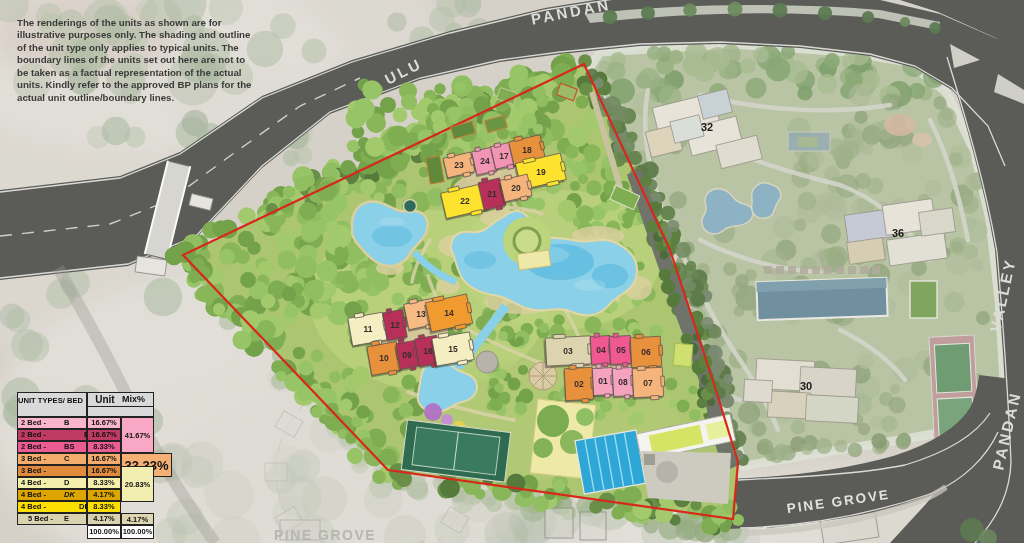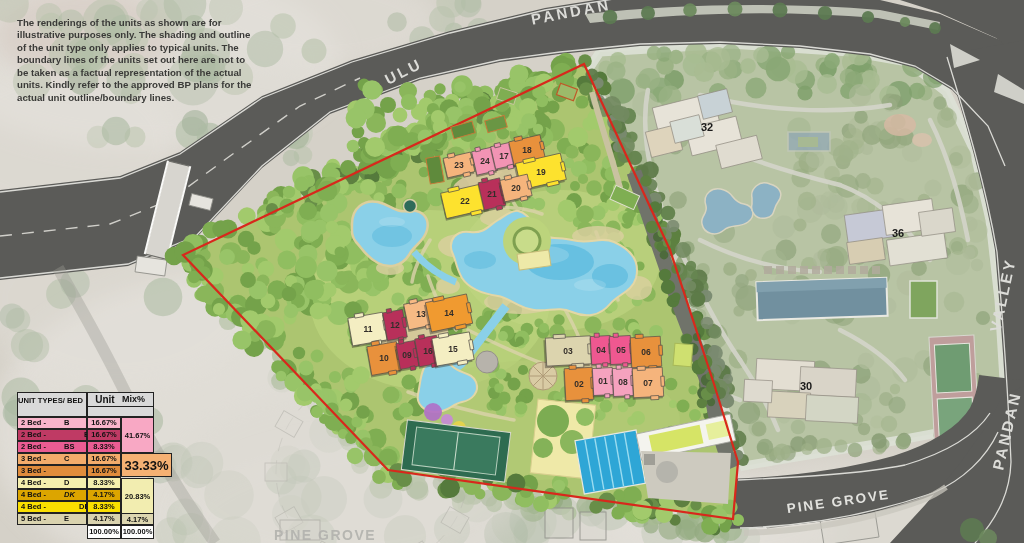--- a/index.html
+++ b/index.html
@@ -1884,21 +1884,21 @@
 <div style="position:absolute;left:0;top:61.0px;width:70px;height:12.0px;background:#f3ac6b;border:1px solid #222;box-sizing:border-box;font-size:7.5px;line-height:10px;padding-left:3px;">3 Bed -<span style="position:absolute;left:46px;">C</span></div>
 <div style="position:absolute;left:70px;top:61.0px;width:34px;height:12.0px;background:#f3ac6b;border:1px solid #222;box-sizing:border-box;font-size:7.5px;line-height:10px;text-align:center;">16.67%</div>
 <div style="position:absolute;left:0;top:73.0px;width:70px;height:12.0px;background:#e08c3c;border:1px solid #222;box-sizing:border-box;font-size:7.5px;line-height:10px;padding-left:3px;">3 Bed -<span style="position:absolute;left:46px;margin-left:39px;">CP</span></div>
 <div style="position:absolute;left:70px;top:73.0px;width:34px;height:12.0px;background:#e08c3c;border:1px solid #222;box-sizing:border-box;font-size:7.5px;line-height:10px;text-align:center;">16.67%</div>
 <div style="position:absolute;left:0;top:85.0px;width:70px;height:12.0px;background:#f5efae;border:1px solid #222;box-sizing:border-box;font-size:7.5px;line-height:10px;padding-left:3px;">4 Bed -<span style="position:absolute;left:46px;">D</span></div>
 <div style="position:absolute;left:70px;top:85.0px;width:34px;height:12.0px;background:#f5efae;border:1px solid #222;box-sizing:border-box;font-size:7.5px;line-height:10px;text-align:center;">8.33%</div>
 <div style="position:absolute;left:0;top:97.0px;width:70px;height:12.0px;background:#dca500;border:1px solid #222;box-sizing:border-box;font-size:7.5px;line-height:10px;padding-left:3px;">4 Bed -<span style="position:absolute;left:46px;font-style:italic;">DK</span></div>
 <div style="position:absolute;left:70px;top:97.0px;width:34px;height:12.0px;background:#dca500;border:1px solid #222;box-sizing:border-box;font-size:7.5px;line-height:10px;text-align:center;">4.17%</div>
 <div style="position:absolute;left:0;top:109.0px;width:70px;height:12.0px;background:#fadf00;border:1px solid #222;box-sizing:border-box;font-size:7.5px;line-height:10px;padding-left:3px;">4 Bed -<span style="position:absolute;left:61px;">DP</span></div>
 <div style="position:absolute;left:70px;top:109.0px;width:34px;height:12.0px;background:#fadf00;border:1px solid #222;box-sizing:border-box;font-size:7.5px;line-height:10px;text-align:center;">8.33%</div>
-<div style="position:absolute;left:0;top:121.0px;width:70px;height:12.0px;background:#d9d2ae;border:1px solid #222;box-sizing:border-box;font-size:7.5px;line-height:10px;padding-left:3px;">5 Bed -<span style="position:absolute;left:46px;">E</span></div>
+<div style="position:absolute;left:0;top:121.0px;width:70px;height:12.0px;background:#d9d2ae;border:1px solid #222;box-sizing:border-box;font-size:7.5px;line-height:10px;padding-left:10px;">5 Bed -<span style="position:absolute;left:46px;">E</span></div>
 <div style="position:absolute;left:70px;top:121.0px;width:34px;height:12.0px;background:#d9d2ae;border:1px solid #222;box-sizing:border-box;font-size:7.5px;line-height:10px;text-align:center;">4.17%</div>
 <div style="position:absolute;left:104px;top:25.0px;width:33px;height:36.0px;background:#f8a8c4;border:1px solid #222;box-sizing:border-box;font-size:7.5px;text-align:center;line-height:36px;">41.67%</div>
 <div style="position:absolute;left:104px;top:61.0px;width:51px;height:24.0px;background:#f5b173;border:1px solid #222;box-sizing:border-box;font-size:13px;text-align:center;line-height:24px;">33.33%</div>
-<div style="position:absolute;left:104px;top:86px;width:33px;height:36.0px;background:#f2edb0;border:1px solid #222;box-sizing:border-box;font-size:7.5px;text-align:center;line-height:36px;">20.83%</div>
+<div style="position:absolute;left:104px;top:74px;width:33px;height:36.0px;background:#f2edb0;border:1px solid #222;box-sizing:border-box;font-size:7.5px;text-align:center;line-height:36px;">20.83%</div>
 <div style="position:absolute;left:104px;top:121.0px;width:33px;height:12.0px;background:#ddd6b0;border:1px solid #222;box-sizing:border-box;font-size:7.5px;text-align:center;line-height:12px;">4.17%</div>
 <div style="position:absolute;left:70px;top:133.0px;width:34px;height:14px;background:#fff;border:1px solid #222;box-sizing:border-box;font-size:7.5px;line-height:12px;text-align:center;">100.00%</div>
 <div style="position:absolute;left:104px;top:133.0px;width:33px;height:14px;background:#fff;border:1px solid #222;box-sizing:border-box;font-size:7.5px;line-height:12px;text-align:center;">100.00%</div>
 </div>
 </div>
 </body></html>

